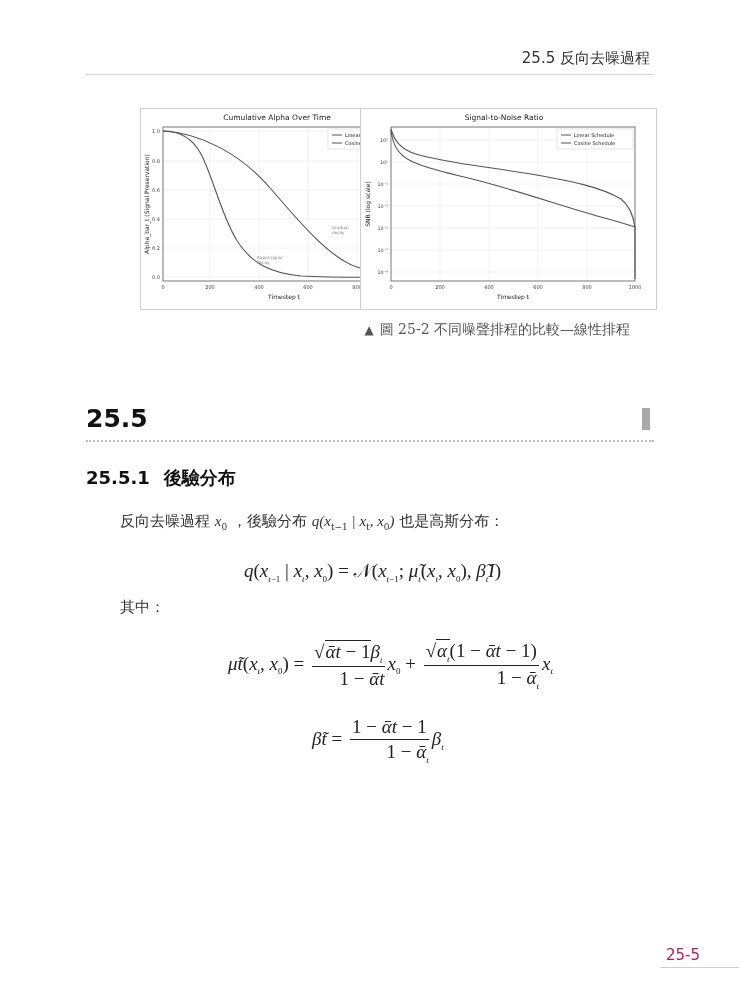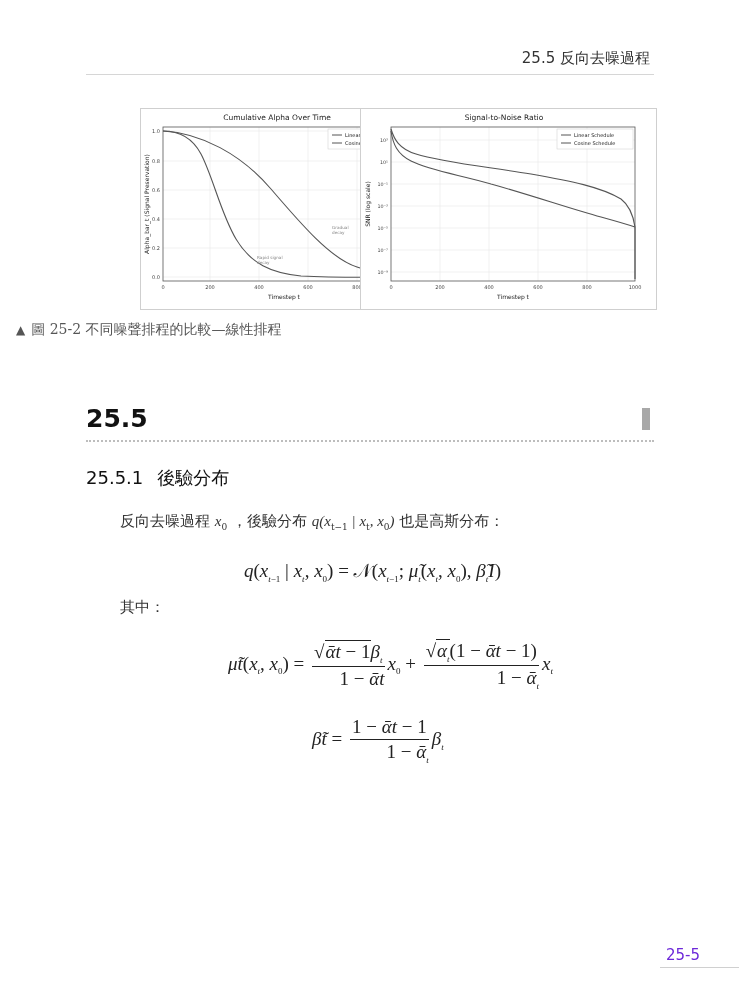--- a/index.html
+++ b/index.html
@@ -8,52 +8,52 @@
     .running-header { position: absolute; left: 86px; top: 44px; width: 568px; height: 30px;
            border-bottom: 1px solid #d6d6d6; }
     .running-header span { position: absolute; right: 4px; top: 5px; font-size: 15px; color: #333; }
 
     .figure { position: absolute; left: 92px; top: 108px; width: 562px; height: 200px; }
     .panel { position: absolute; top: 0; height: 200px; border: 1px solid #cfcfcf; background: #fff; }
     .panel svg { position: absolute; left: 0; top: 0; }
     .panel-left { left: 0; width: 272px; margin-left: 48px; }
     .panel-right { left: 268px; width: 286px; padding-left: 9px; }
 
-    .caption { position: absolute; left: 16px; width: 626px; top: 318px; text-align: left;
+    .caption { position: absolute; left: 4px; width: 626px; top: 318px; text-align: right;
                font-family: "DejaVu Serif", serif; font-size: 14px; color: #555; line-height: 22px; }
     .caption .tri { font-family: "DejaVu Sans", sans-serif; font-size: 12px; margin-right: 6px; color: #555; }
     .caption .alpha { font-style: italic; }
 
     .h1 { position: absolute; left: 86px; top: 402px; width: 568px; height: 38px;
           border-bottom: 2px dotted #bdbdbd; }
     .h1 .num { position: absolute; left: 0; top: 2px; font-size: 25px; font-weight: bold; color: #111; }
     .h1 .title { position: absolute; left: 70px; top: 2px; font-size: 26px; font-weight: bold; color: #111; }
     .h1 .bar { position: absolute; right: 4px; top: 6px; width: 8px; height: 22px; background: #a8a8a8; }
 
-    .h2 { position: absolute; left: 86px; top: 466px; font-size: 18px; font-weight: normal; color: #111; }
+    .h2 { position: absolute; left: 86px; top: 466px; font-size: 18px; font-weight: bold; color: #111; }
     .h2 .title { margin-left: 14px; }
 
     .para { position: absolute; left: 120px; top: 512px; font-family: "DejaVu Serif", serif;
             font-size: 15px; color: #333; white-space: nowrap; }
     .para i, .eq i { font-family: "Liberation Serif", serif; font-style: italic; }
     .para sub, .eq sub { font-size: 9px; }
 
     .eq { position: absolute; font-family: "Liberation Serif", serif; font-size: 19px; color: #222; white-space: nowrap; }
     .eq1 { left: 244px; top: 560px; text-align: center; }
     .label { position: absolute; left: 120px; top: 598px; font-family: "DejaVu Serif", serif; font-size: 15px; color: #333; }
 
     .frac { display: inline-block; vertical-align: middle; text-align: right; margin: 0 3px; }
     .frac .numr { display: block; border-bottom: 1px solid #222; padding: 0 2px 1px 2px; }
     .frac .den { display: block; padding-top: 1px; }
     .sqrt { border-top: 1px solid #222; padding-left: 1px; }
     .eq2 { left: 228px; top: 640px; }
     .eq3 { left: 312px; top: 716px; }
 
     .page-num { position: absolute; left: 660px; top: 946px; width: 79px; height: 22px;
-                border-bottom: 1px solid #d0d0d0; font-size: 15px; color: #6d28d9; padding-left: 6px; box-sizing: border-box; }
+                border-bottom: 1px solid #d0d0d0; font-size: 15px; color: #be185d; padding-left: 6px; box-sizing: border-box; }
   </style>
 </head>
 <body>
 
 <div class="running-header">
   <span>25.5  反向去噪過程</span>
 </div>
 
 <div class="figure">
 

